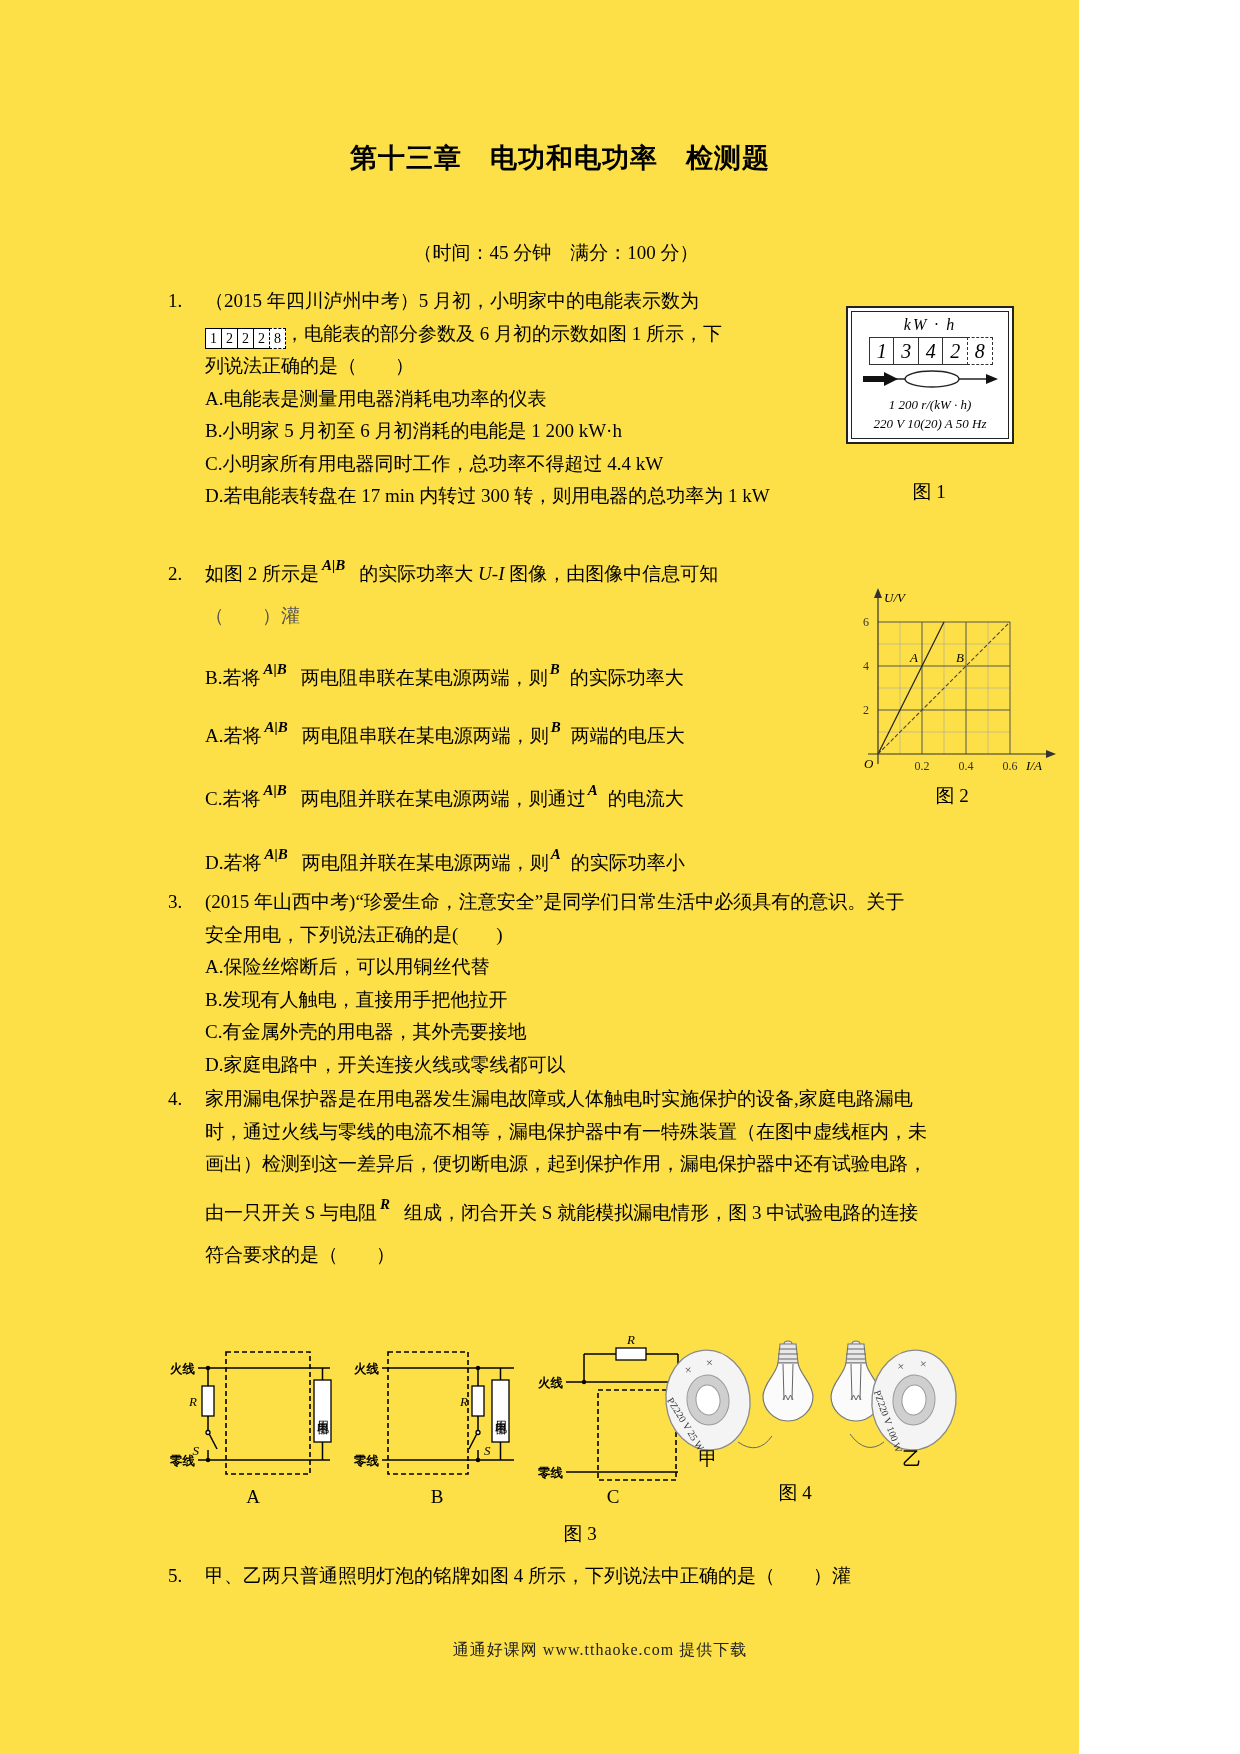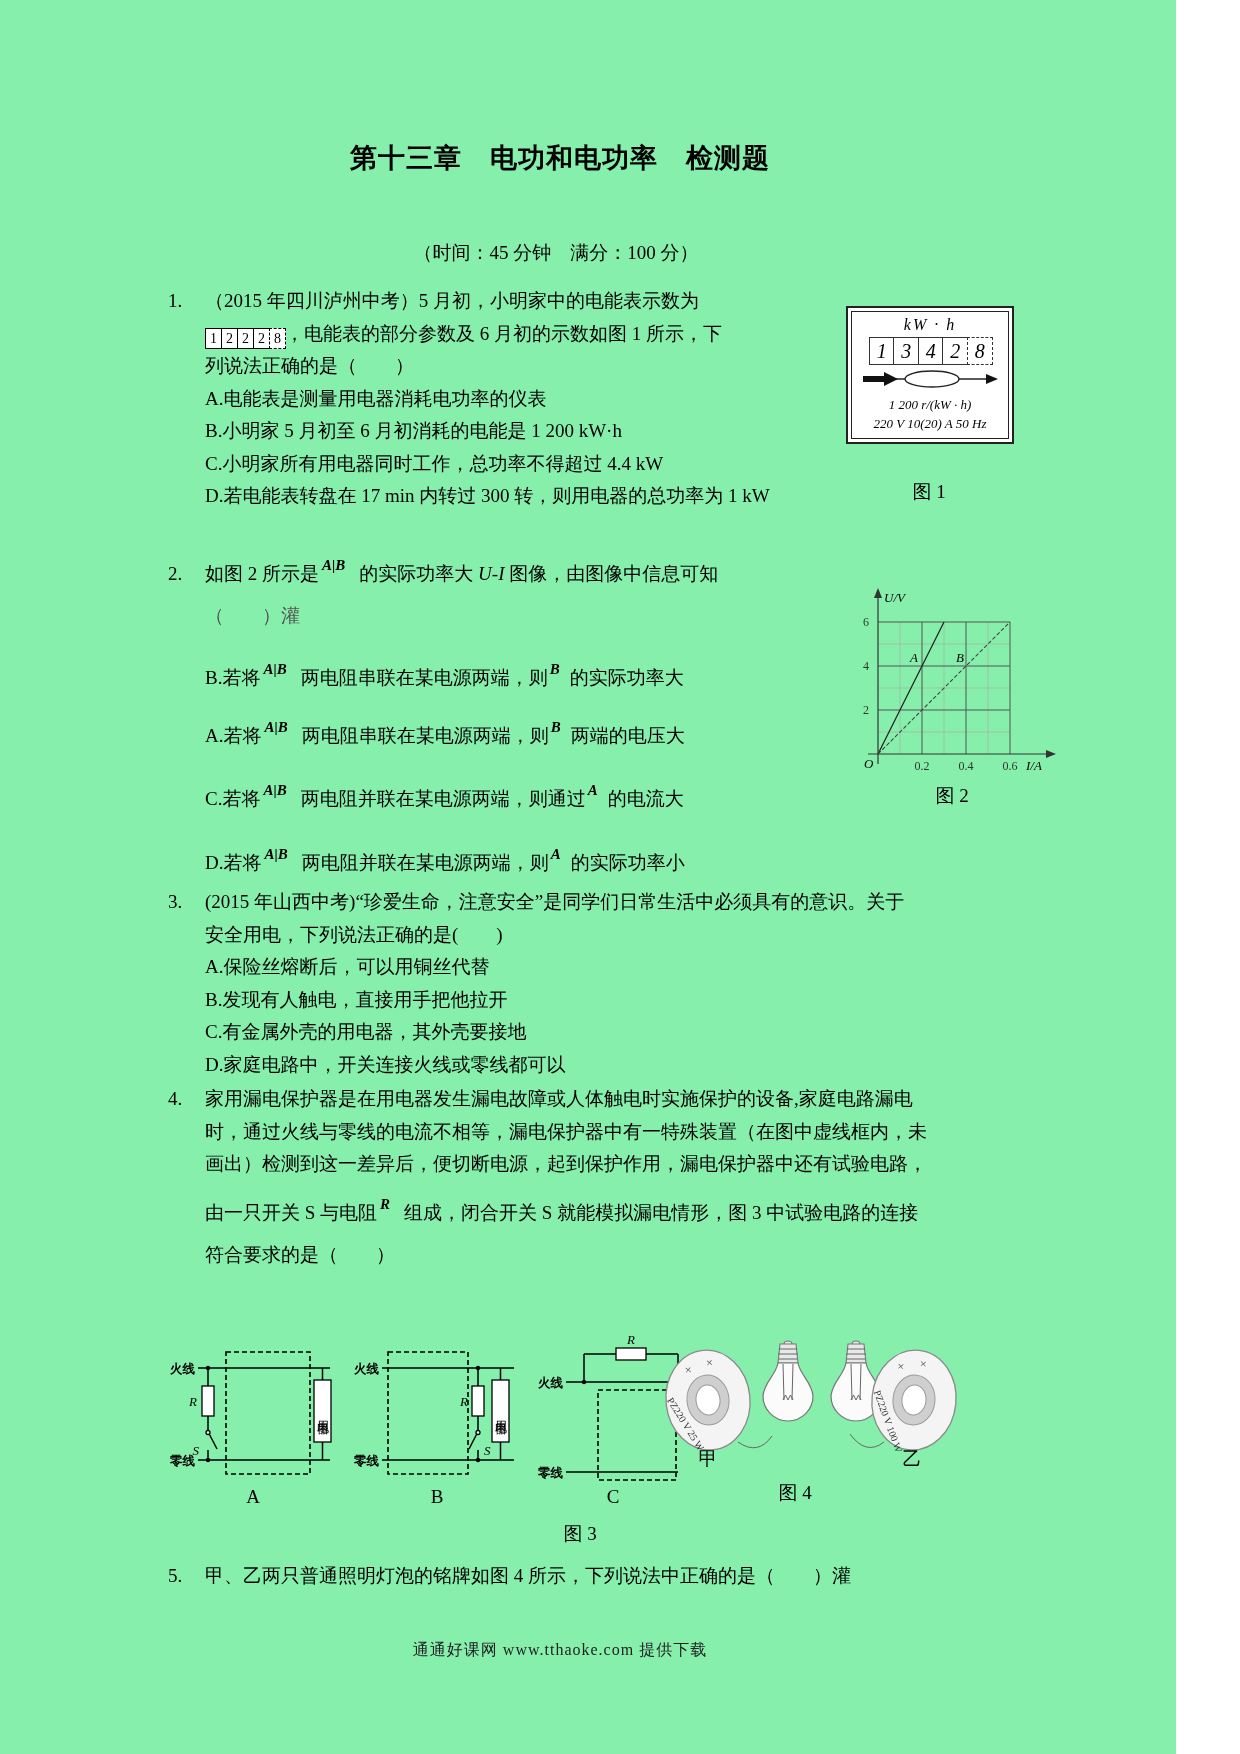--- a/index.html
+++ b/index.html
@@ -1,16 +1,16 @@
 <!DOCTYPE html>
 <html><head>
 <meta charset="utf-8">
 <style>
   html,body{margin:0;padding:0;background:#fff;}
-  .page{position:relative;width:1176px;height:1754px;background:#86efac;overflow:hidden;
+  .page{position:relative;width:1079px;height:1754px;background:#fde047;overflow:hidden;
         font-family:"Liberation Serif",serif;color:#000;}
   .abs{position:absolute;}
   .center{text-align:center;}
   .title{font-size:27px;font-weight:bold;letter-spacing:1px;}
   .subtitle{font-size:19px;}
   .section-h{font-size:21px;font-weight:bold;}
   .q{position:absolute;font-size:19px;line-height:32.5px;white-space:nowrap;}
   .qnum{position:absolute;left:0;top:0;}
   .qb{margin-left:37px;}
   .sup{display:inline-block;position:relative;top:-10px;font-style:italic;font-weight:bold;
@@ -44,21 +44,21 @@
   .cjk-sm{font-size:12.5px;font-weight:bold;font-family:"Liberation Serif",serif;fill:#000;}
   .vtext{position:absolute;writing-mode:vertical-rl;text-orientation:upright;font-size:12px;
          line-height:17px;text-align:center;letter-spacing:1px;}
   .bl{fill:#fbfbfb;stroke:#777;stroke-width:1.2;}
   .capb{fill:#e8e8e8;stroke:#777;stroke-width:1.1;}
   .fl{fill:none;stroke:#666;stroke-width:1;}
   .plate{fill:#f4f4f4;stroke:#8a8a8a;stroke-width:1.3;}
   .ring1{fill:#cfcfcf;stroke:#9a9a9a;stroke-width:1;}
   .ring2{fill:#ffffff;stroke:#9a9a9a;stroke-width:1;}
   .platetxt{font-size:10px;fill:#333;font-family:"Liberation Serif",serif;}
-  .footer{font-size:16px;color:#222;letter-spacing:1px;}
+  .footer{font-size:16px;color:#222;letter-spacing:1px;margin-left:40px;}
 </style>
 </head>
 <body>
 
 <div class="page">
 
   <div class="abs title center" style="left:0;top:140px;width:1120px;">第十三章　电功和电功率　检测题</div>
   <div class="abs subtitle center" style="left:0;top:208px;width:1112px;margin-top:32px;">（时间：45 分钟　满分：100 分）</div>
 
   <div class="q" style="left:168px;top:285px;width:730px;">

